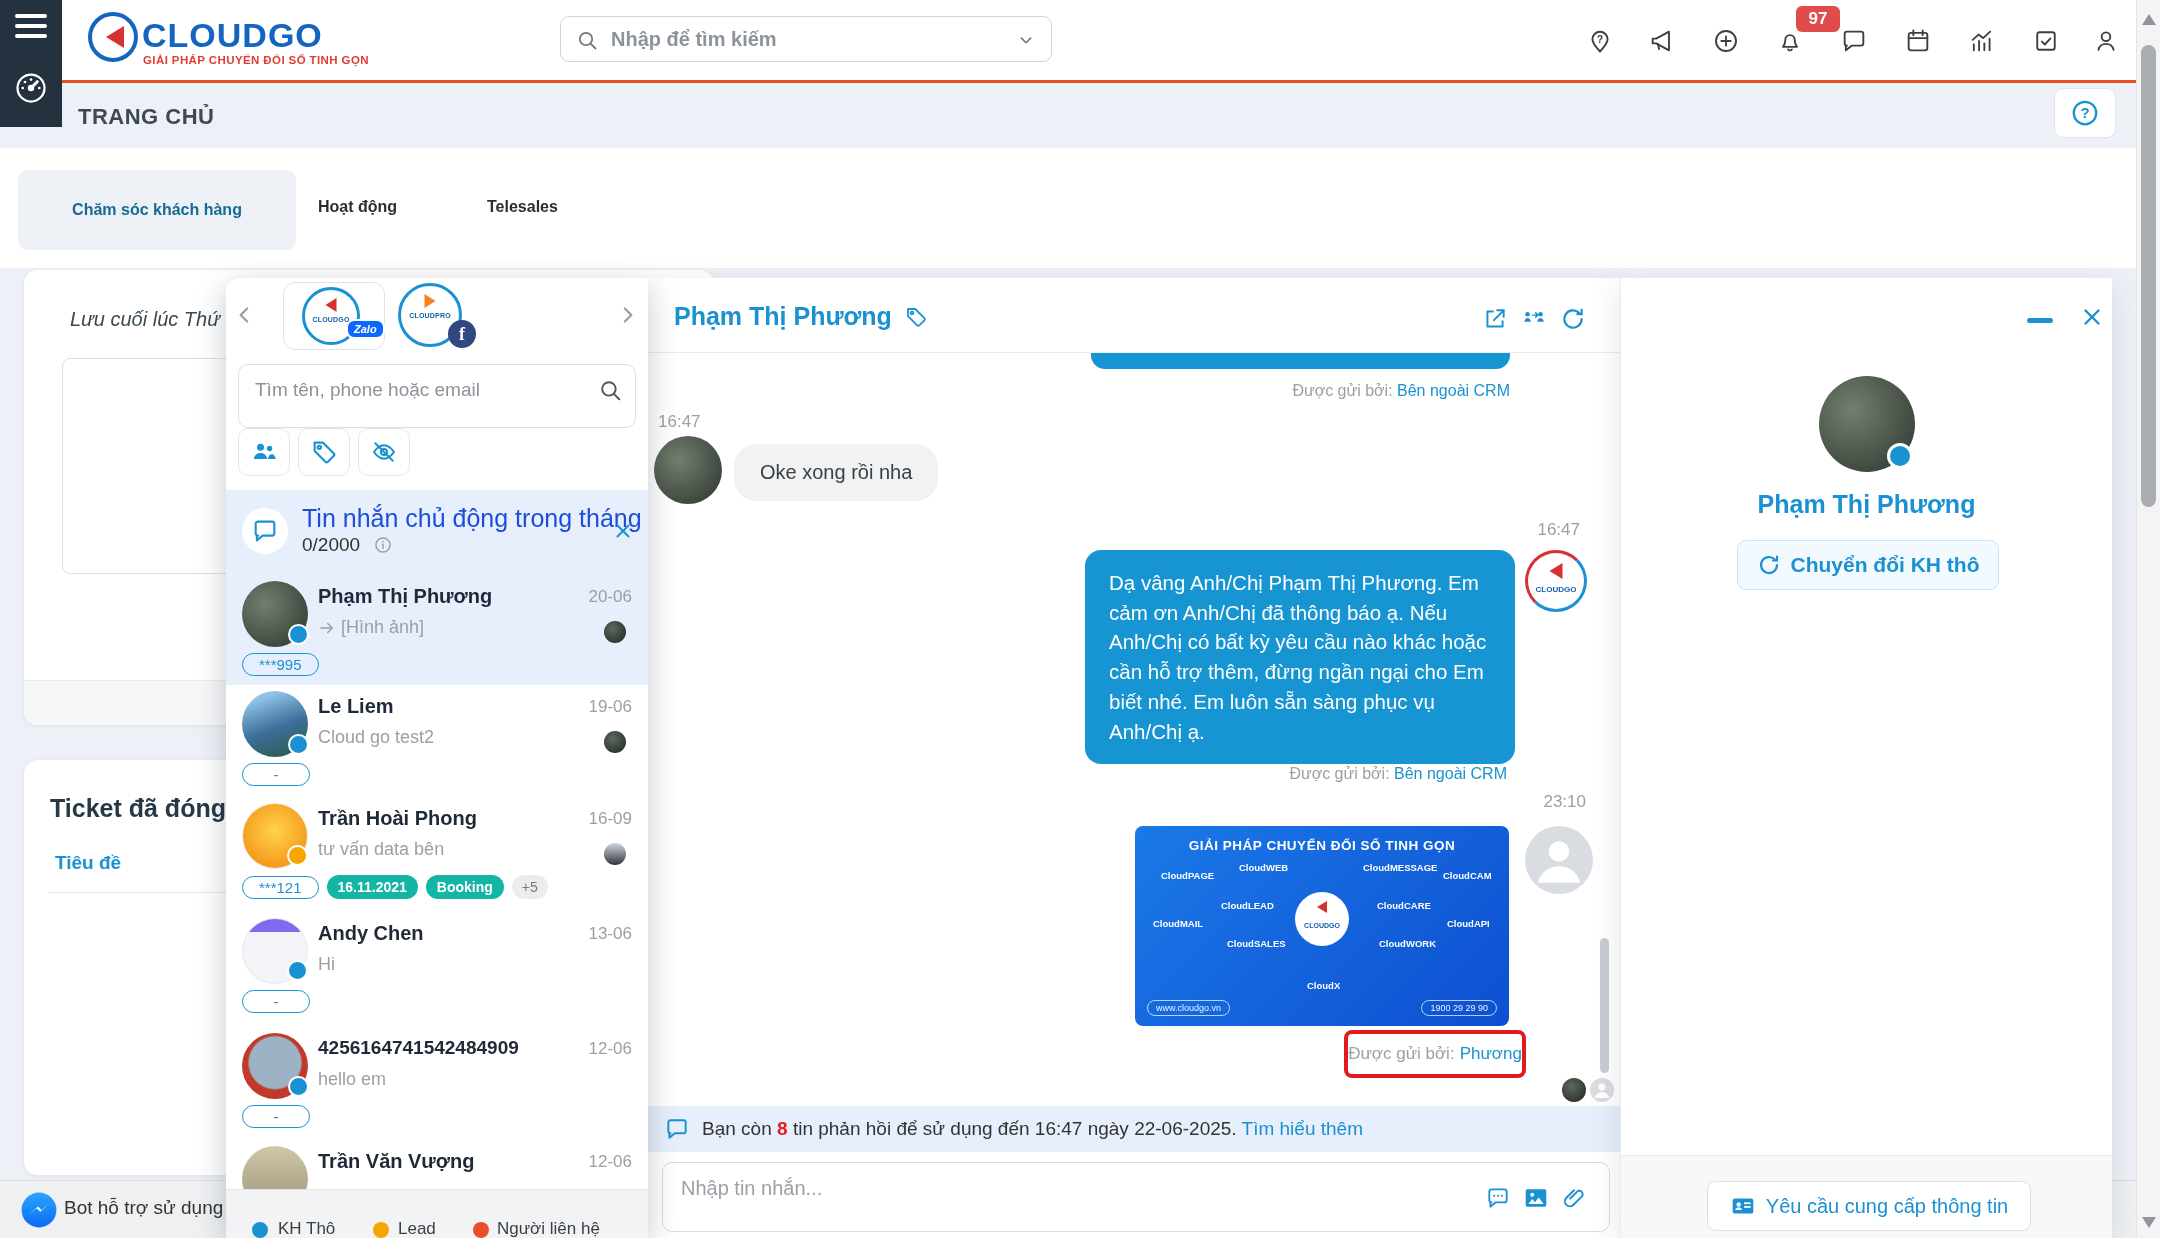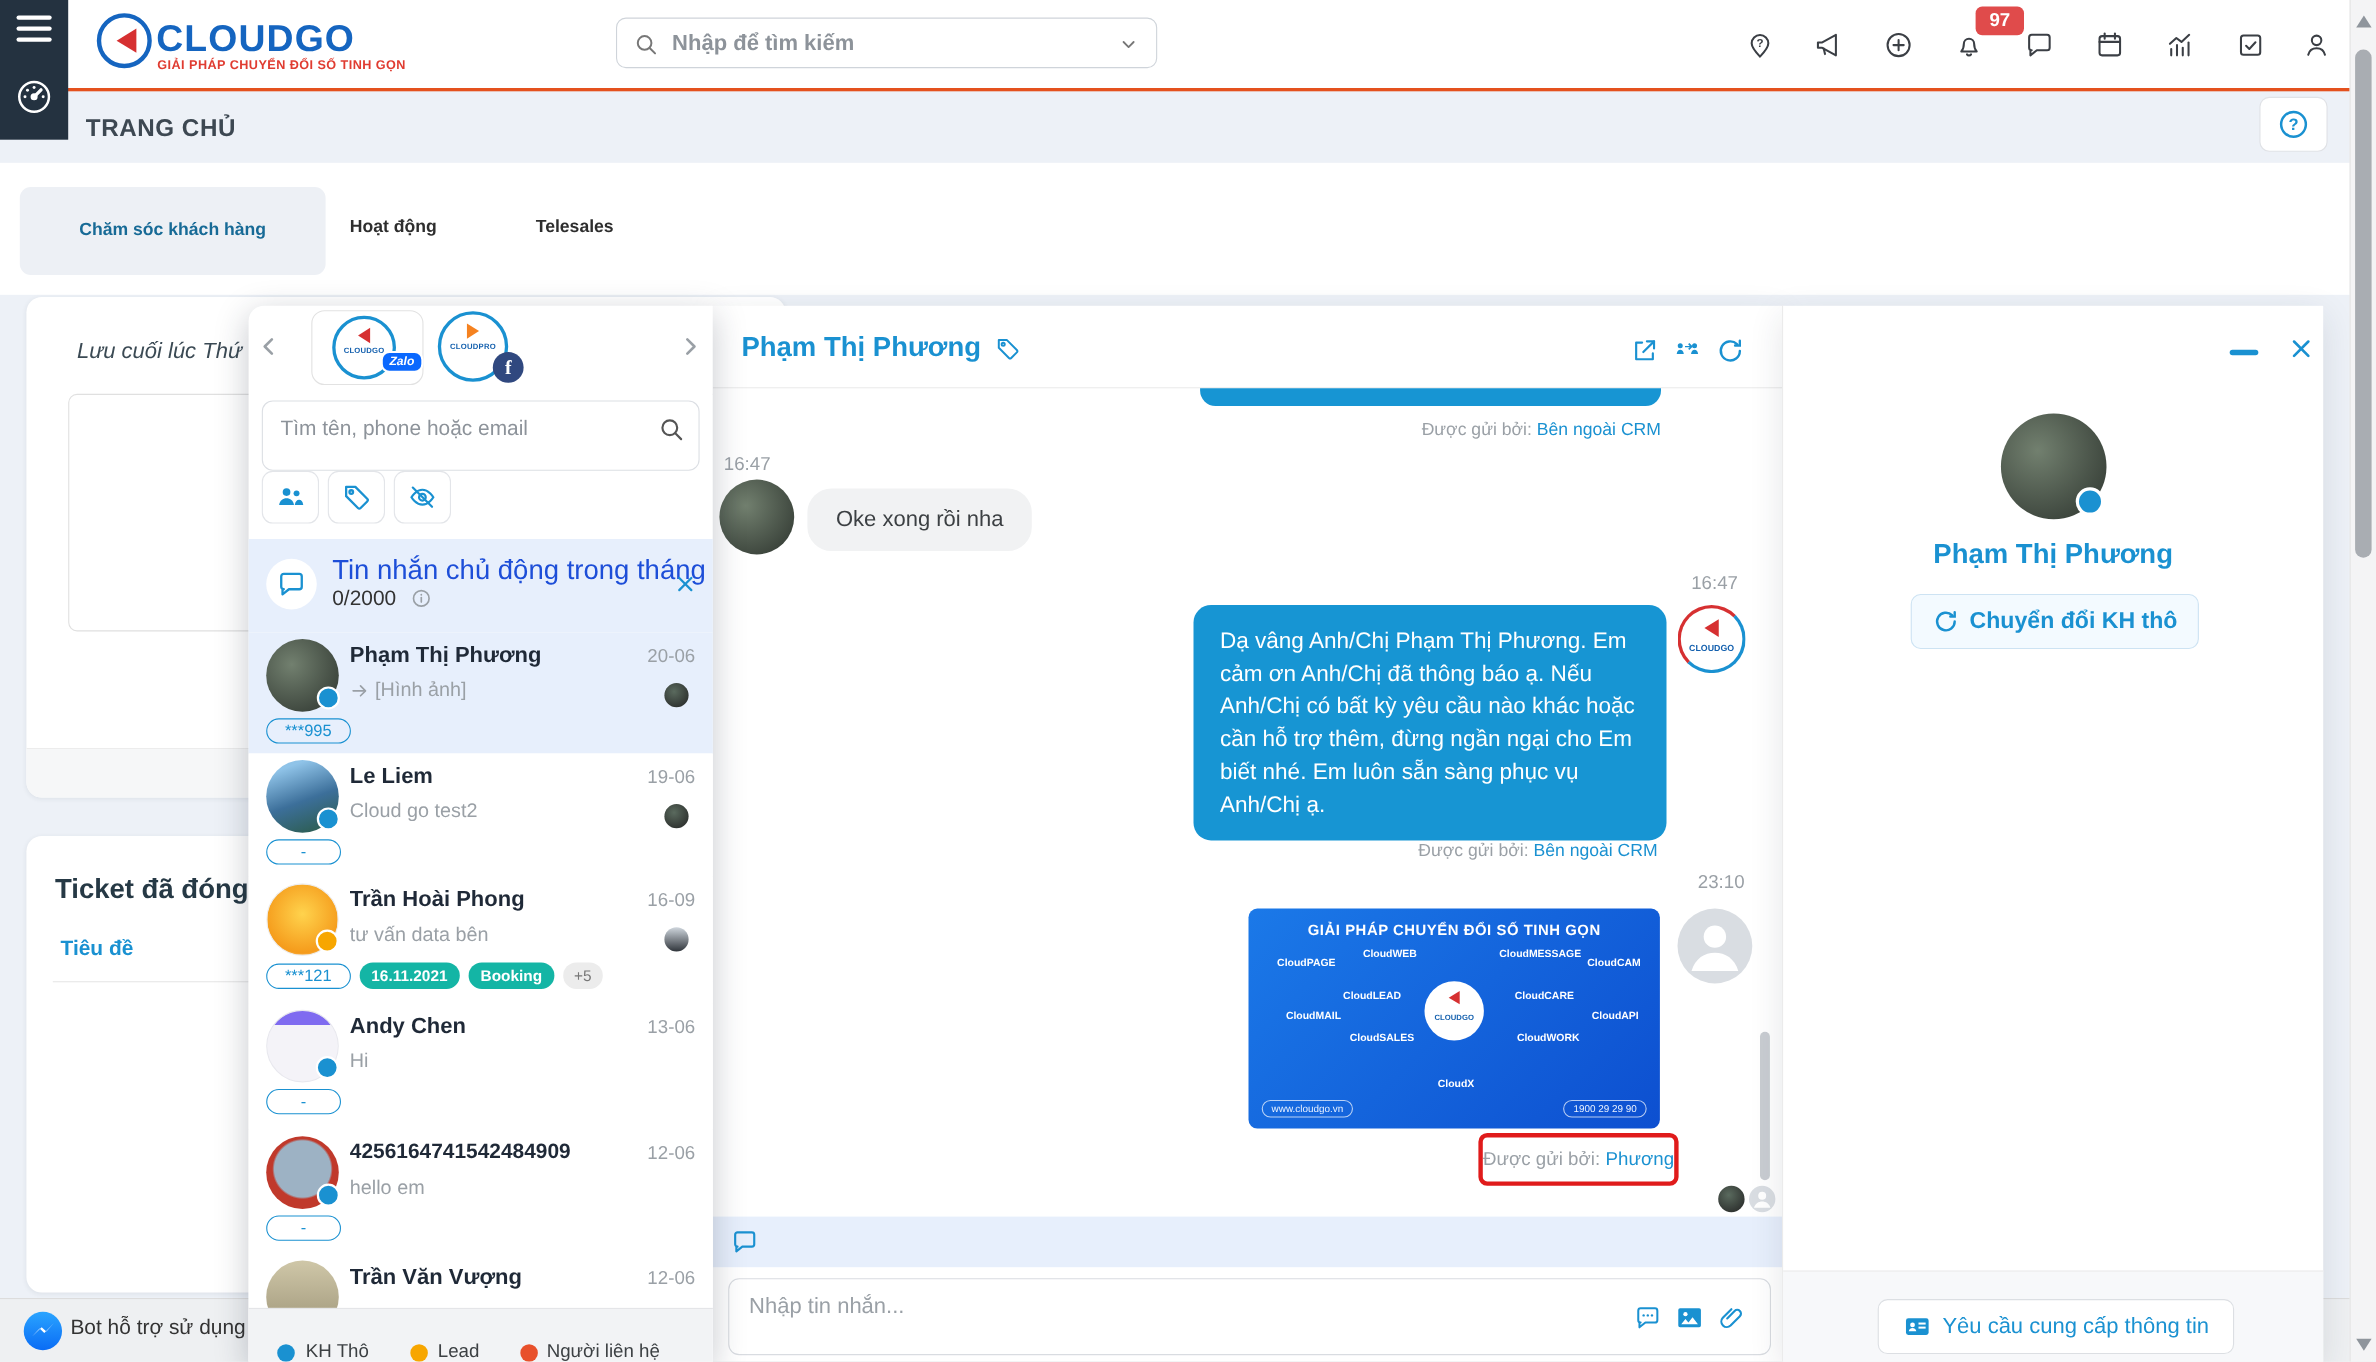--- a/index.html
+++ b/index.html
@@ -494,21 +494,21 @@
 
   <div class="mtime" style="right:34px;top:514px;">23:10</div>
   <div id="imgmsg">
     <div class="bt">GIẢI PHÁP CHUYỂN ĐỔI SỐ TINH GỌN</div>
     <span class="bp" style="left:26px;top:44px;">CloudPAGE</span>
     <span class="bp" style="left:104px;top:36px;">CloudWEB</span>
     <span class="bp" style="left:228px;top:36px;">CloudMESSAGE</span>
     <span class="bp" style="left:308px;top:44px;">CloudCAM</span>
     <span class="bp" style="left:86px;top:74px;">CloudLEAD</span>
     <span class="bp" style="left:242px;top:74px;">CloudCARE</span>
-    <span class="bp" style="left:18px;top:92px;margin-left:16px;">CloudMAIL</span>
+    <span class="bp" style="left:18px;top:92px;">CloudMAIL</span>
     <span class="bp" style="left:312px;top:92px;">CloudAPI</span>
     <span class="bp" style="left:92px;top:112px;">CloudSALES</span>
     <span class="bp" style="left:244px;top:112px;">CloudWORK</span>
     <span class="bp" style="left:172px;top:154px;">CloudX</span>
     <div class="bc">
       <span style="position:absolute;left:50%;top:9px;transform:translateX(-50%);width:0;height:0;border-top:6px solid transparent;border-bottom:6px solid transparent;border-right:10px solid #d63031;"></span>
       <span class="t">CLOUDGO</span>
     </div>
     <span class="bfoot" style="left:12px;bottom:10px;">www.cloudgo.vn</span>
     <span class="bfoot" style="right:12px;bottom:10px;">1900 29 29 90</span>
@@ -530,20 +530,21 @@
         <circle cx="12" cy="9" r="3.6" fill="#fff"></circle>
         <path d="M4.5 20c1.2-4 4.2-5.8 7.5-5.8s6.3 1.8 7.5 5.8z" fill="#fff"></path>
       </svg>
   </div>
   <div id="cvscroll"></div>
 
   <div id="cvnotice">
     <svg width="26" height="26" viewBox="0 0 24 24" fill="none" stroke="#1a91d1" stroke-width="1.8" stroke-linejoin="round">
         <path d="M4 6a2 2 0 0 1 2-2h12a2 2 0 0 1 2 2v8a2 2 0 0 1-2 2h-8l-5 4v-4H6a2 2 0 0 1-2-2V6z"></path>
       </svg>
+    <span><span>Bạn còn</span> <span class="red">8</span> <span>tin phản hồi để sử dụng đến 16:47 ngày 22-06-2025.</span> <span class="lnk">Tìm hiểu thêm</span></span>
   </div>
 
   <div id="cvinput">
     <textarea placeholder="Nhập tin nhắn..." style=""></textarea>
     <span class="inpic" style="right:98px;">
       <svg width="26" height="26" viewBox="0 0 24 24" fill="none" stroke="#1a91d1" stroke-width="1.7" stroke-linejoin="round">
           <path d="M4 6a2 2 0 0 1 2-2h12a2 2 0 0 1 2 2v8a2 2 0 0 1-2 2h-8l-5 4v-4H6a2 2 0 0 1-2-2V6z"></path>
           <circle cx="8.5" cy="10" r="1" fill="#1a91d1" stroke="none"></circle>
           <circle cx="12" cy="10" r="1" fill="#1a91d1" stroke="none"></circle>
           <circle cx="15.5" cy="10" r="1" fill="#1a91d1" stroke="none"></circle>

